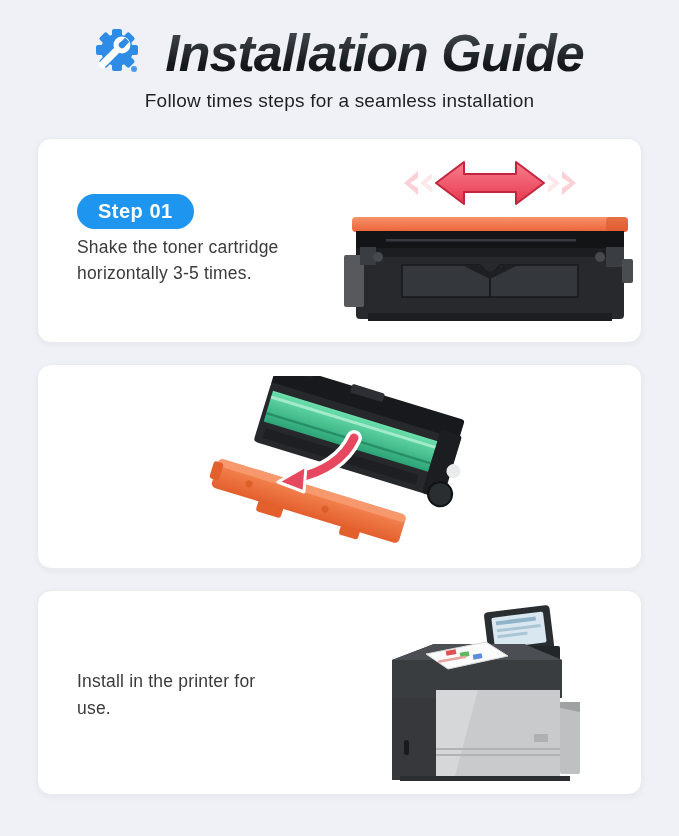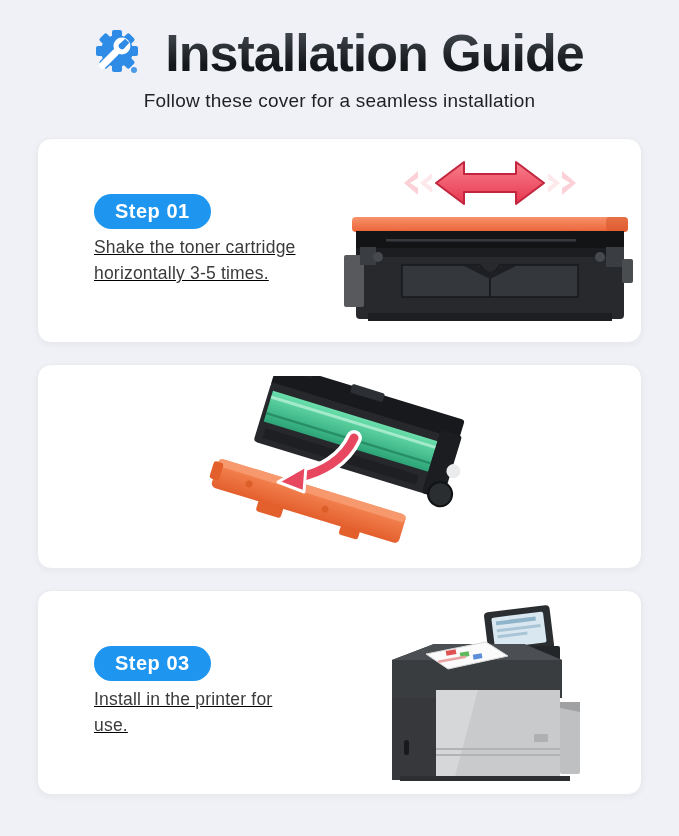--- a/index.html
+++ b/index.html
@@ -4,39 +4,39 @@
 <style>
   html,body{margin:0;padding:0;}
   body{
     width:679px;height:836px;
     background:#eff1f6;
     font-family:"Liberation Sans", sans-serif;
     overflow:hidden;
   }
   
   .header{padding-top:26px;text-align:center;}
-  .title-row{display:flex;align-items:center;justify-content:center;gap:20px;}
+  .title-row{display:flex;align-items:flex-start;justify-content:center;gap:20px;font-style:italic;}
   .title{
     font-size:52px;font-weight:bold;letter-spacing:-1px;
     background:linear-gradient(180deg,#4a5058 0%,#15181b 70%);
     -webkit-background-clip:text;background-clip:text;
     color:transparent;
     line-height:1.05;
   }
   .subtitle{
     margin-top:9px;font-size:19px;color:#1e2023;letter-spacing:.2px;
   }
   
   .cards{margin:26px 37px 0;display:flex;flex-direction:column;gap:21px;}
   .card{
     background:#ffffff;border:1px solid #e9ebef;border-radius:14px;
     height:203px;box-shadow:0 2px 6px rgba(30,40,60,.05);
     display:flex;align-items:center;position:relative;
   }
-  .card-left{width:300px;padding-left:56px;box-sizing:border-box;flex:none;text-decoration:underline;}
+  .card-left{width:300px;padding-left:39px;box-sizing:border-box;flex:none;}
   .badge{
     display:inline-block;background:#1e96f0;color:#ffffff;
     font-size:20px;font-weight:bold;letter-spacing:.5px;
     padding:6px 21px;border-radius:999px;
   }
   .desc{
     margin-top:5px;font-size:17.5px;line-height:1.5;color:#3b3b3d;
     width:258px;letter-spacing:.2px;
   }
   .desc.narrow{width:200px;}
@@ -64,21 +64,21 @@
             <rect x="-3" y="-14.5" width="6" height="9" fill="#2e8be6"></rect>
             <circle cx="0" cy="-7" r="3.2" fill="#2e8be6"></circle>
             <rect x="-3.6" y="-2" width="7.2" height="26" rx="3.4" fill="#ffffff"></rect>
           </g>
           <circle cx="17" cy="19" r="3" fill="#2e8be6" opacity=".85"></circle>
         </g>
       </svg>
     </span>
     <span class="title">Installation Guide</span>
   </div>
-  <div class="subtitle">Follow these cover for a seamless installation</div>
+  <div class="subtitle">Follow times steps for a seamless installation</div>
 </div>
 
 <div class="cards">
 
   <div class="card">
     <div class="card-left">
       <span class="badge">Step 01</span>
       <div class="desc">Shake the toner cartridge horizontally 3-5 times.</div>
     </div>
     <div class="card-right">
@@ -172,21 +172,20 @@
           <path d="M150 62 C 140 84, 118 96, 96 101" fill="none" stroke="#ffffff" stroke-width="16" stroke-linecap="round"></path>
           <path d="M150 62 C 140 84, 118 96, 96 101" fill="none" stroke="#e8485f" stroke-width="9" stroke-linecap="round"></path>
           <polygon points="74,106 102,90 100,116" fill="#e8485f" stroke="#ffffff" stroke-width="3" stroke-linejoin="round"></polygon>
         </g>
       </svg>
     </div>
   </div>
 
   <div class="card">
     <div class="card-left">
-      <span class="badge">Step 03</span>
       <div class="desc narrow">Install in the printer for use.</div>
     </div>
     <div class="card-right">
       <svg width="232" height="180" viewBox="0 0 232 180">
 
         <g transform="rotate(-7 150 28)">
           <rect x="112" y="6" width="66" height="44" rx="4" fill="#2b2e31"></rect>
           <rect x="119" y="12" width="52" height="31" rx="2" fill="#d9e7f0"></rect>
           <rect x="123" y="16" width="40" height="4" fill="#8fb3c8"></rect>
           <rect x="123" y="24" width="44" height="3" fill="#aac6d6"></rect>

